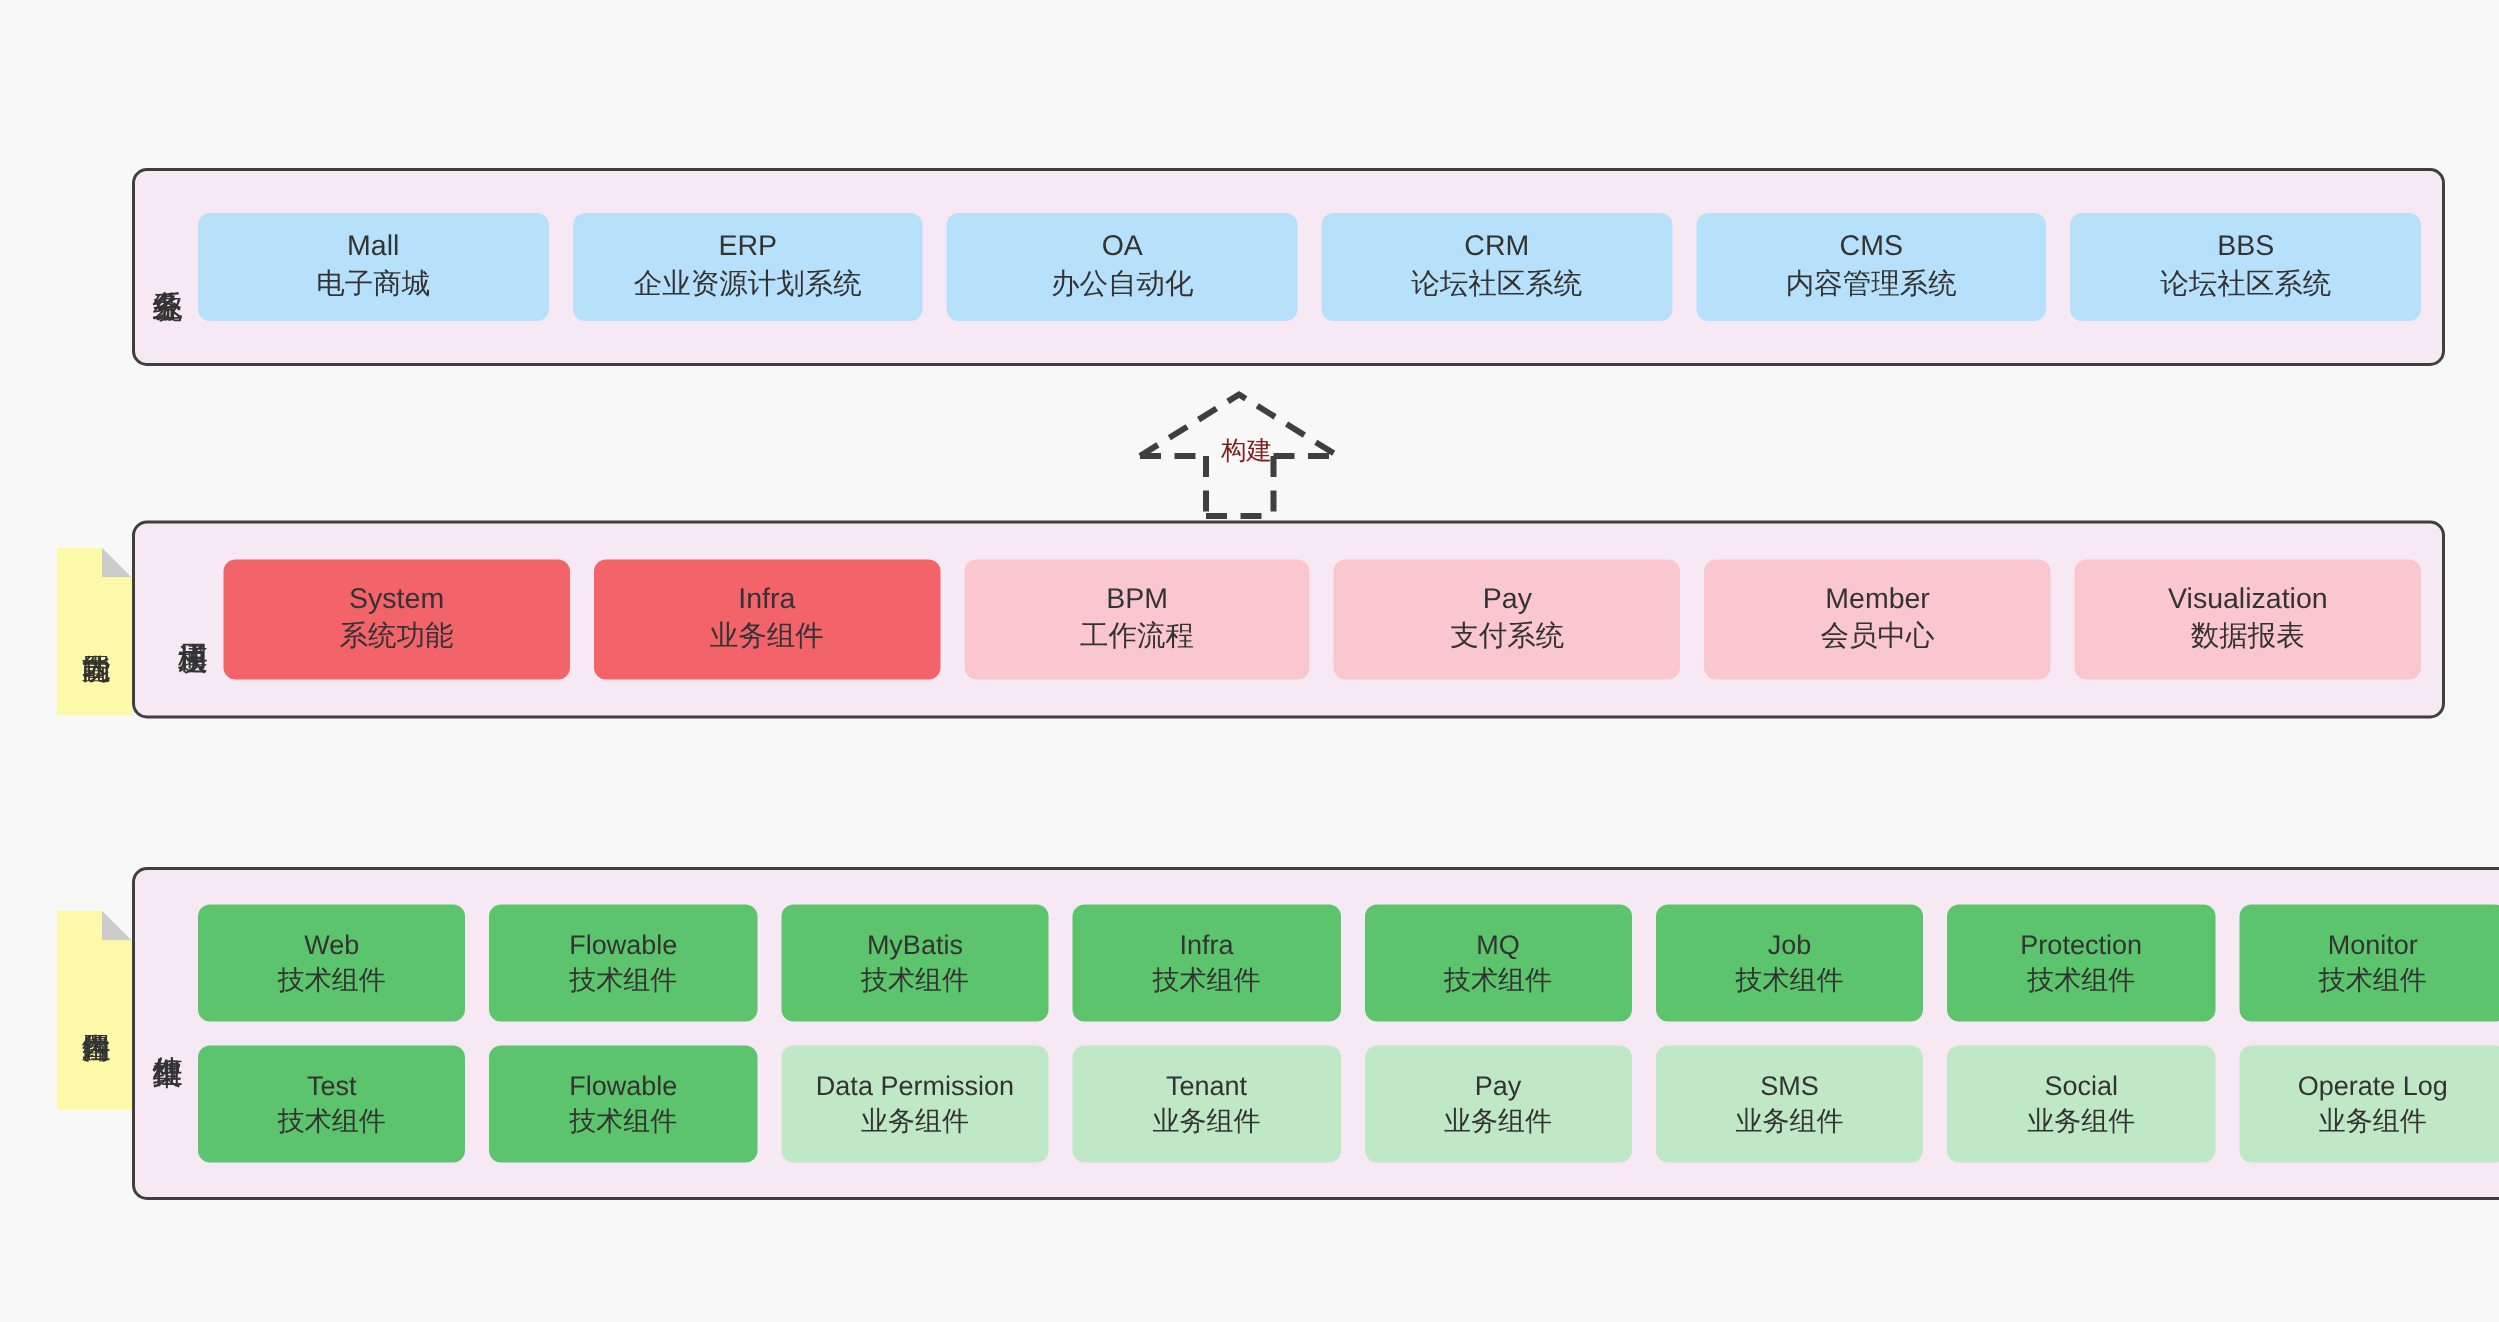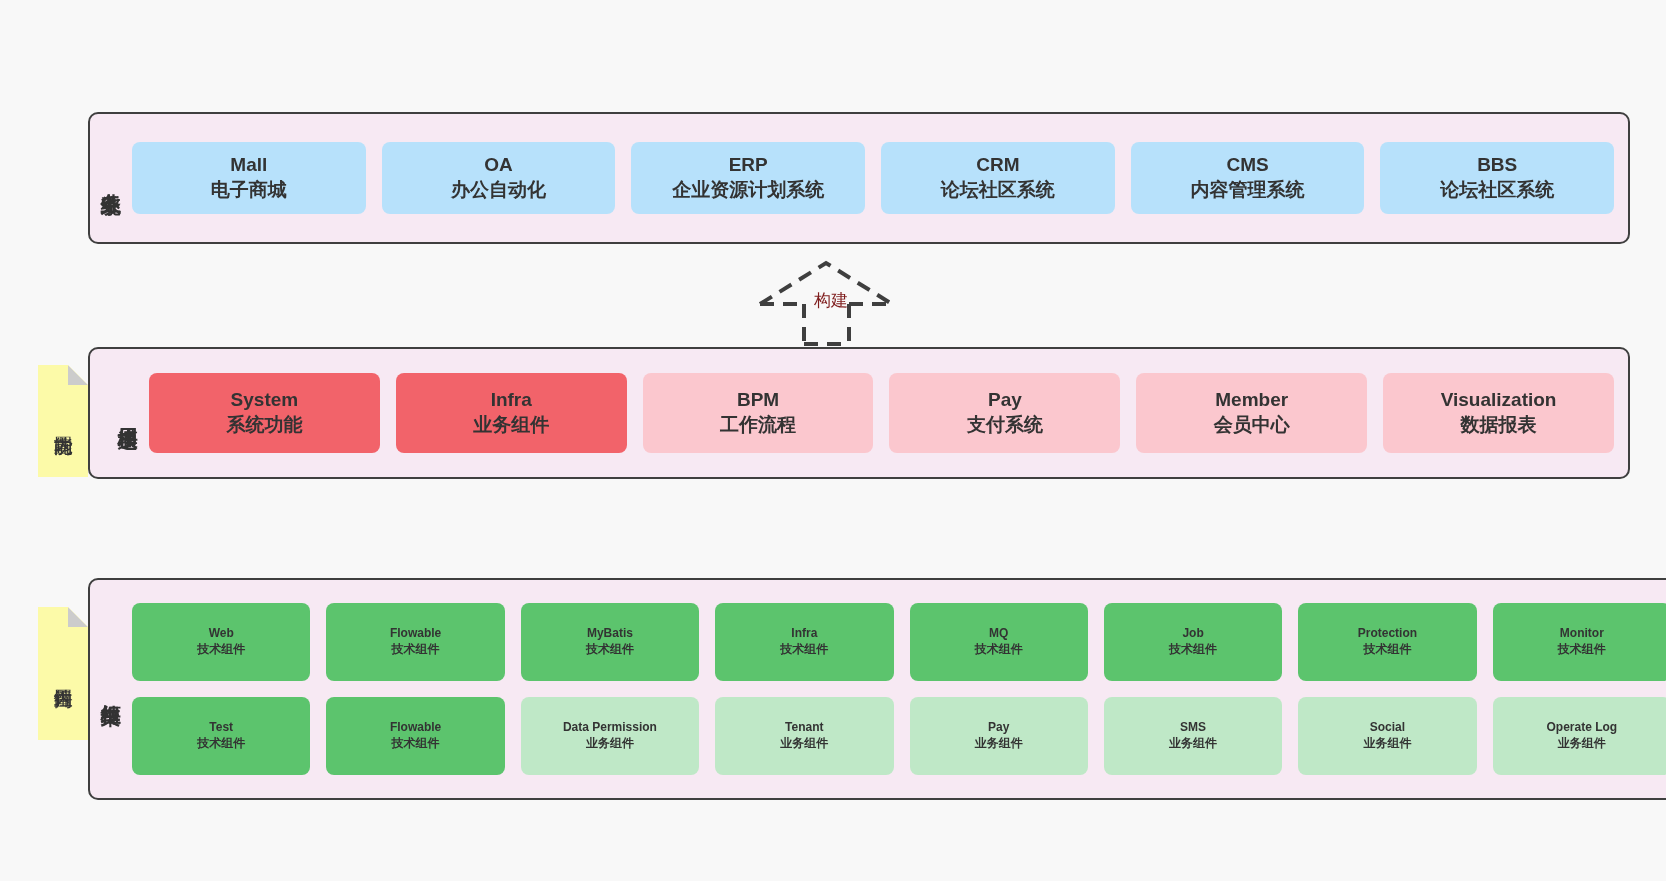--- a/index.html
+++ b/index.html
@@ -25,21 +25,20 @@
   
   .layer {
     position: absolute;
     box-sizing: border-box;
     background: #f7e9f3;
     border: 2px solid #3f3f3f;
     border-radius: 10px;
     display: flex;
     flex-direction: row;
     align-items: stretch;
-    font-weight: bold;
   }
 
   
   .layer-label {
     flex: 0 0 auto;
     width: 42px;
     display: flex;
     align-items: center;
     justify-content: center;
     font-size: 20px;
@@ -93,21 +92,21 @@
   .node.green-light { background: #bfe8c7; }
 
   
   #layer-business  { left: 88px;  top: 112px; width: 1542px; height: 132px; }
   #layer-business  .node { height: 72px; }
 
   #layer-common    { left: 88px;  top: 347px; width: 1542px; height: 132px; padding-left: 17px; }
   #layer-common    .node { height: 80px; }
 
   #layer-framework { left: 88px;  top: 578px; width: 1599px; height: 222px; }
-  #layer-framework .node { height: 78px; font-size: 12px; }
+  #layer-framework .node { height: 78px; font-size: 18px; }
   #layer-framework .layer-label { font-size: 20px; }
 
   
   .sticky {
     position: absolute;
     width: 50px;
     background: #fcfaa8;
     color: #333333;
     font-size: 19px;
     line-height: 1.18;
@@ -156,26 +155,26 @@
 
   <div class="layer" id="layer-business">
     <div class="layer-label">业务系统</div>
     <div class="layer-body">
       <div class="row">
         <div class="node blue">
           <span class="n-title">Mall</span>
           <span class="n-sub">电子商城</span>
         </div>
         <div class="node blue">
+          <span class="n-title">ERP</span>
+          <span class="n-sub">企业资源计划系统</span>
+        </div>
+        <div class="node blue">
           <span class="n-title">OA</span>
           <span class="n-sub">办公自动化</span>
-        </div>
-        <div class="node blue">
-          <span class="n-title">ERP</span>
-          <span class="n-sub">企业资源计划系统</span>
         </div>
         <div class="node blue">
           <span class="n-title">CRM</span>
           <span class="n-sub">论坛社区系统</span>
         </div>
         <div class="node blue">
           <span class="n-title">CMS</span>
           <span class="n-sub">内容管理系统</span>
         </div>
         <div class="node blue">

